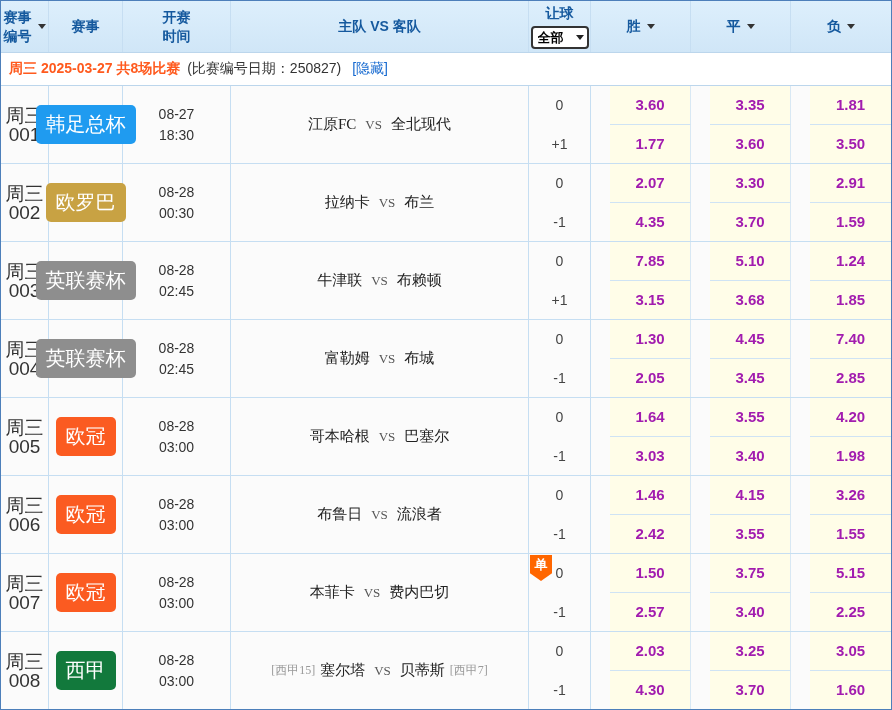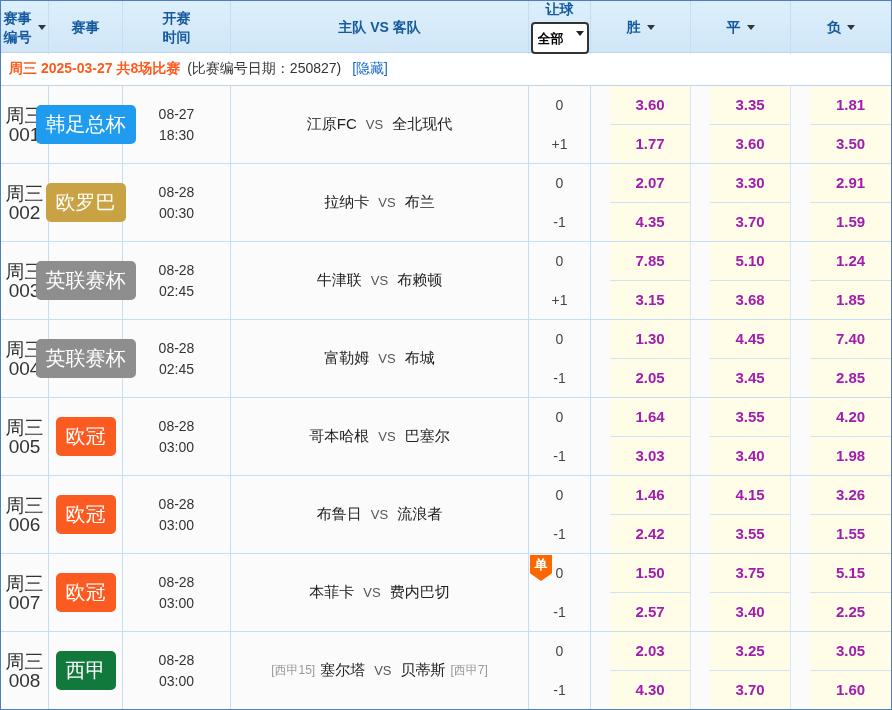--- a/index.html
+++ b/index.html
@@ -35,21 +35,21 @@
     width: 0; height: 0; display: inline-block;
     border-left: 4px solid transparent;
     border-right: 4px solid transparent;
     border-top: 5px solid #333;
     margin-left: 6px;
   }
   .th-handicap { flex-direction: column; gap: 3px; }
   .select-wrap { position: relative; }
   select.handicap-select {
     appearance: none; -webkit-appearance: none;
-    width: 58px; height: 32px;
+    width: 58px; height: 23px;
     border: 2px solid #333; border-radius: 4px;
     background: #fff; font-size: 13px; font-weight: bold;
     padding: 0 14px 0 5px; color: #000;
     font-family: inherit;
   }
   .select-arrow {
     position: absolute; right: 5px; top: 9px;
     width: 0; height: 0;
     border-left: 4px solid transparent;
     border-right: 4px solid transparent;
@@ -83,21 +83,21 @@
     align-items: center; justify-content: center;
   }
   .c-no { font-size: 19px; color: #333; line-height: 19px; }
   .badge {
     color: #fff; font-size: 20px;
     padding: 6px 10px; border-radius: 5px;
     white-space: nowrap;
     text-align: center;
   }
   .c-time { font-size: 14px; color: #333; line-height: 21px; }
-  .c-teams { flex-direction: row; }
+  .c-teams { flex-direction: row; font-family: Liberation Serif, serif; }
   .team { font-size: 15px; color: #222; }
   .vs { font-size: 13px; color: #555; margin: 0 9px; }
   .rank { font-size: 12px; color: #999; margin: 0 5px; }
   .rank:empty { display: none; }
   .c-handicap { position: relative; justify-content: stretch; padding: 0; }
   .hval {
     flex: 1; display: flex; align-items: center; justify-content: center;
     font-size: 14px; color: #444;
   }
   .single {

